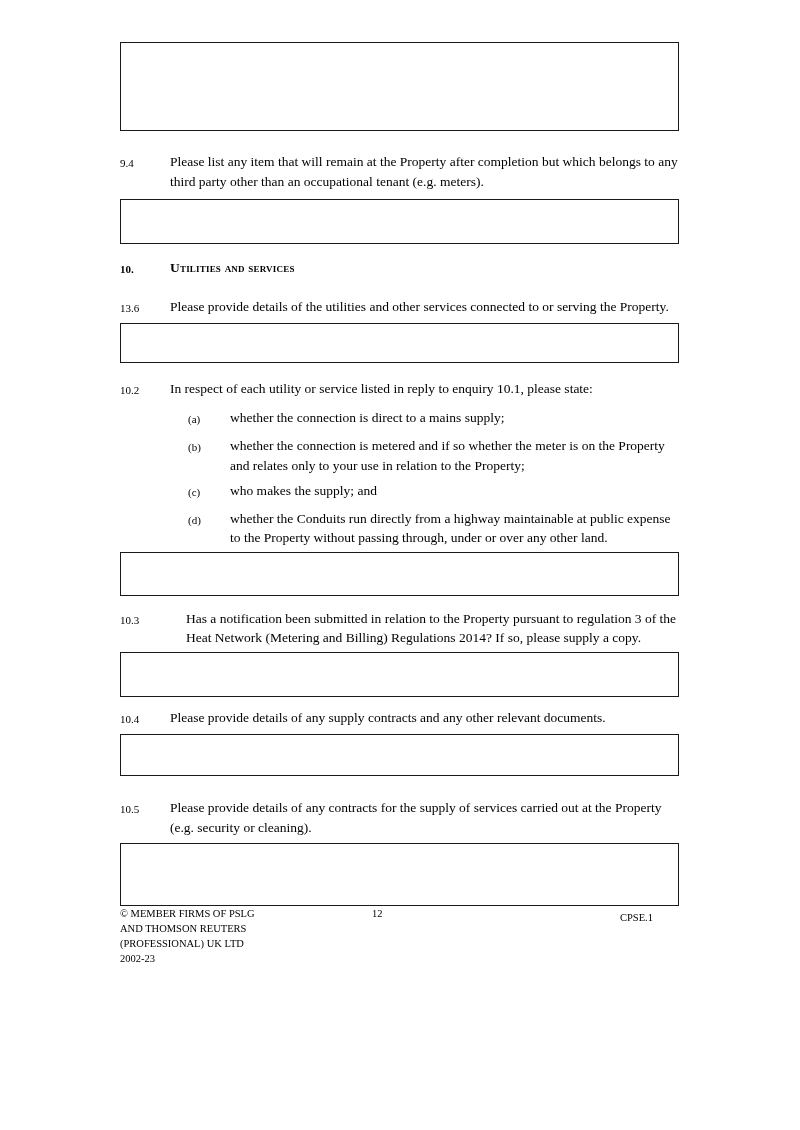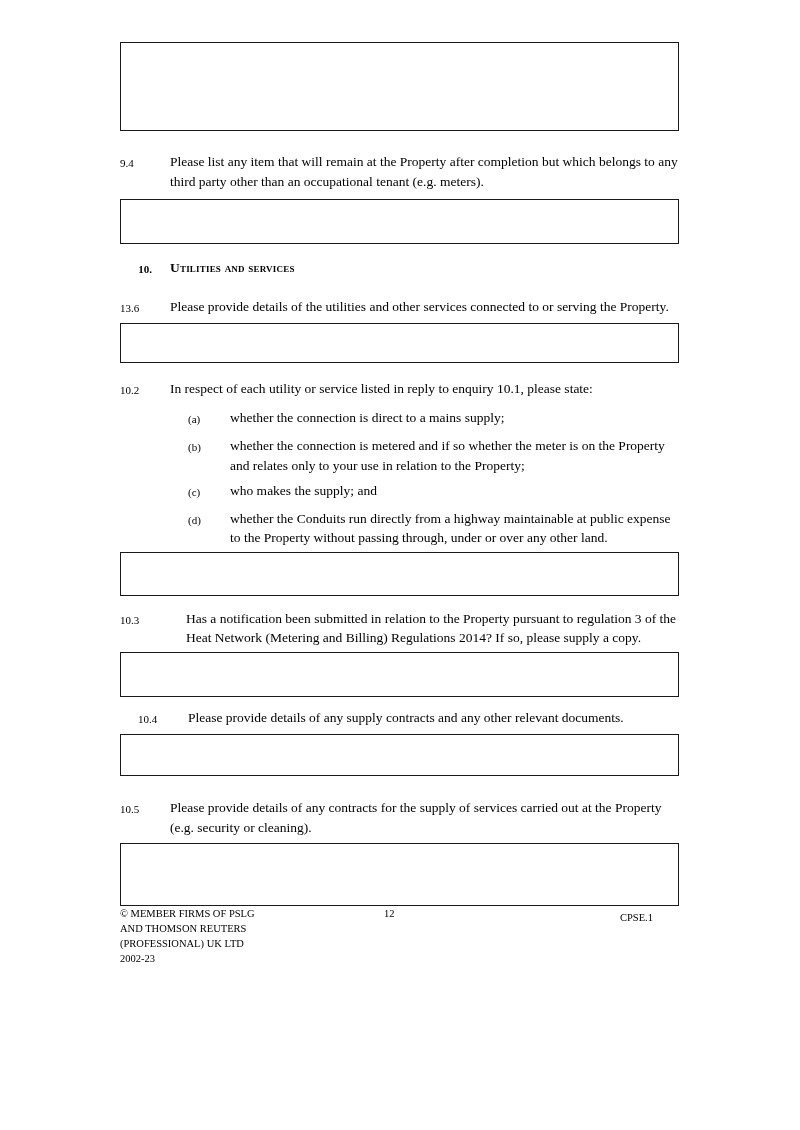--- a/index.html
+++ b/index.html
@@ -34,21 +34,20 @@
     flex: none;
     width: 50px;
     font-size: 11px;
     padding-top: 2px;
   }
   .qtext {
     flex: 1;
   }
   .heading .qnum {
     font-weight: bold;
-    text-align: center;
   }
   .heading-text {
     flex: 1;
     font-weight: bold;
     font-variant: small-caps;
     letter-spacing: 0.2px;
   }
   .sub {
     display: flex;
     padding-left: 68px;
@@ -67,21 +66,21 @@
   .footer {
     position: relative;
     font-size: 10.5px;
     line-height: 15px;
   }
   .footer-left {
     width: 190px;
   }
   .footer-page {
     position: absolute;
-    left: 264px;
+    left: 252px;
     top: 0;
   }
   .footer-code {
     position: absolute;
     left: 500px;
     top: 4px;
   }
 </style>
 </head>
 <body>
@@ -137,21 +136,21 @@
 
     <div class="answer-box" style="margin-top:4px; height:44px;"></div>
 
     <div class="q" style="margin-top:13px;gap:16px;">
       <span class="qnum">10.3</span>
       <span class="qtext">Has a notification been submitted in relation to the Property pursuant to regulation 3 of the Heat Network (Metering and Billing) Regulations 2014? If so, please supply a copy.</span>
     </div>
 
     <div class="answer-box" style="margin-top:4px; height:45px;"></div>
 
-    <div class="q" style="margin-top:11px;margin-left:18px;">
+    <div class="q" style="margin-top:11px;">
       <span class="qnum">10.4</span>
       <span class="qtext">Please provide details of any supply contracts and any other relevant documents.</span>
     </div>
 
     <div class="answer-box" style="margin-top:5px; height:42px;"></div>
 
     <div class="q" style="margin-top:22px;">
       <span class="qnum">10.5</span>
       <span class="qtext">Please provide details of any contracts for the supply of services carried out at the Property (e.g. security or cleaning).</span>
     </div>

